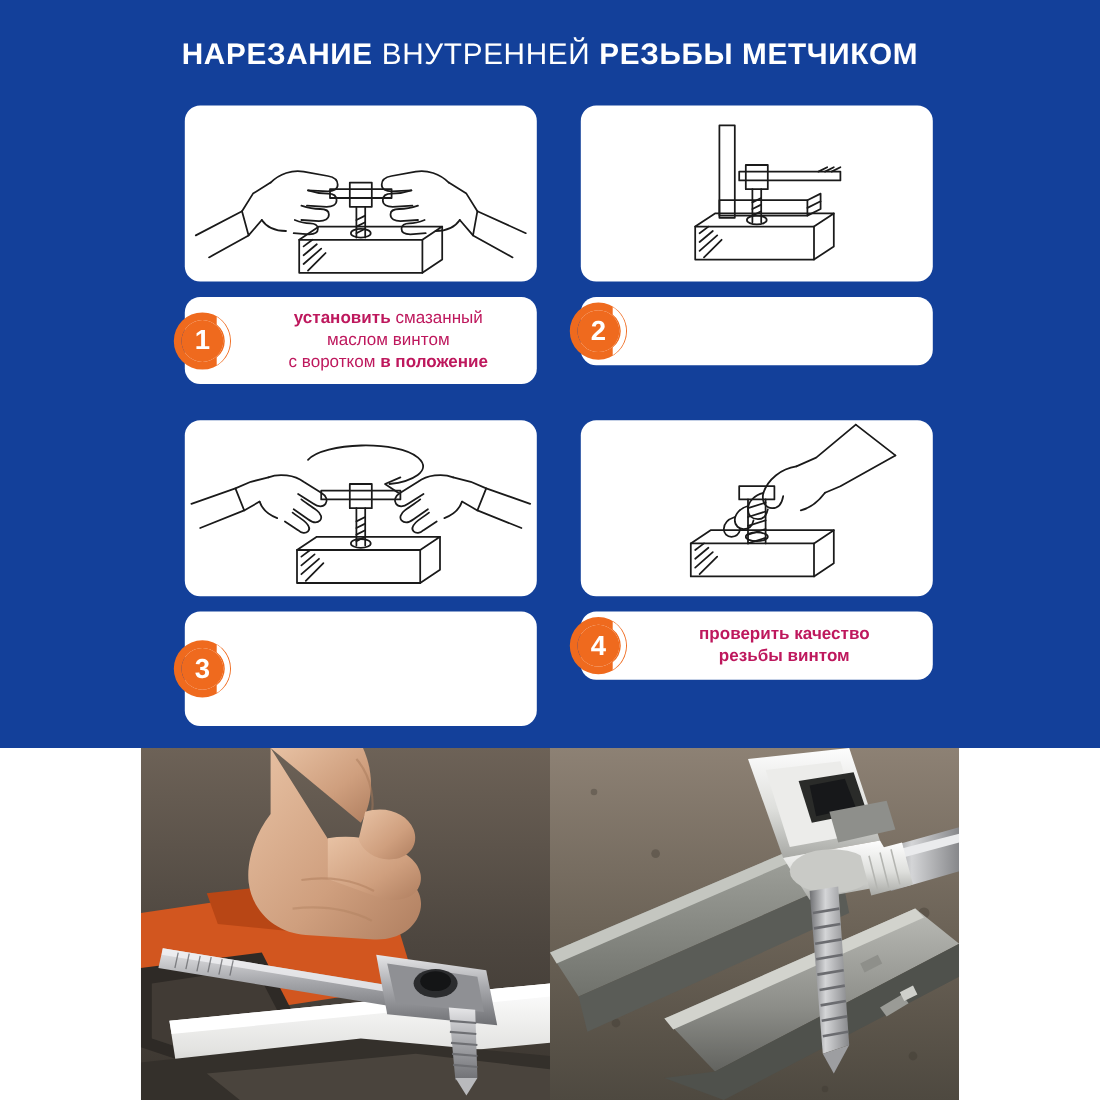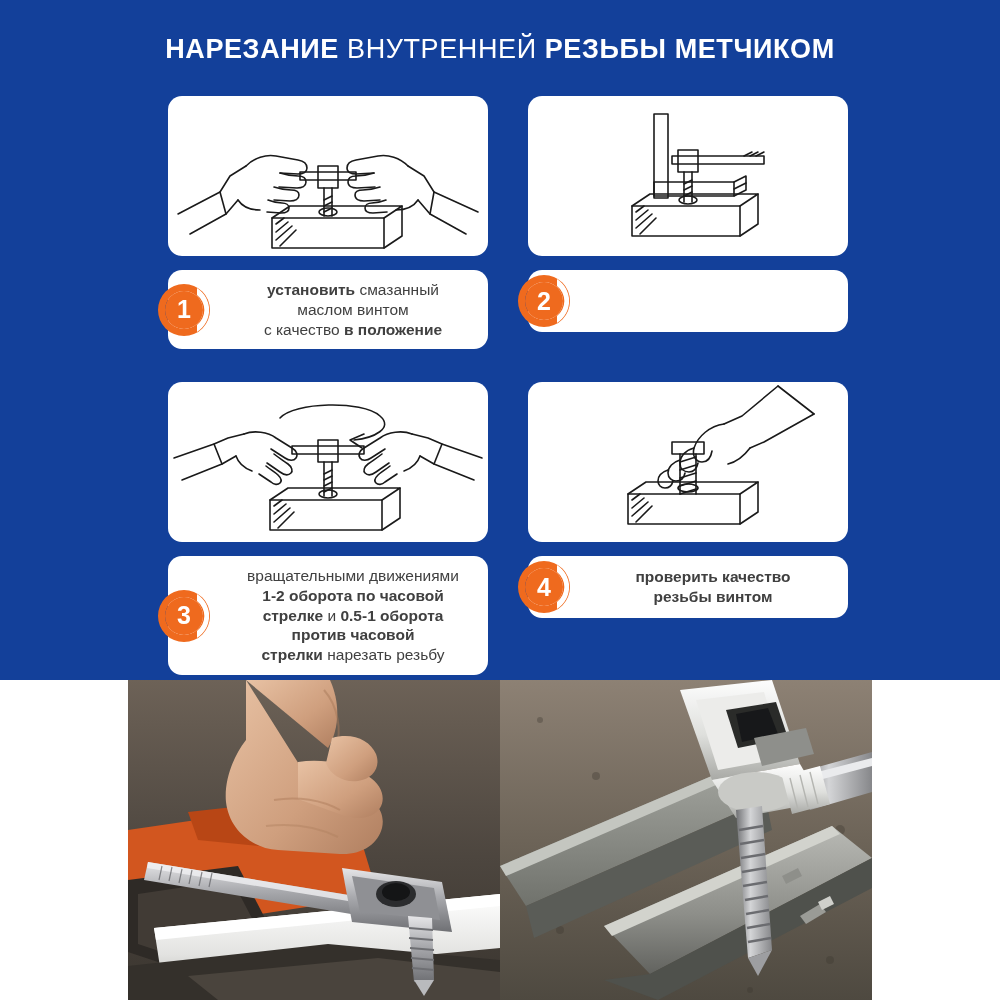--- a/index.html
+++ b/index.html
@@ -104,21 +104,21 @@
     align-items: center;
     justify-content: center;
     color: #ffffff;
     font-size: 25px;
     font-weight: bold;
   }
 
   .cap-text {
     width: 100%;
     text-align: center;
-    color: #404040;
+    color: #be185d;
     font-size: 15.5px;
     line-height: 1.28;
   }
   .cap-text .b { font-weight: bold; }
   .cap-text .n { font-weight: normal; }
 
   
   .photos {
     position: absolute;
     left: 0;
@@ -196,21 +196,21 @@
             <svg class="ring" width="56" height="56" viewBox="0 0 56 56">
               <path d="M28 2 a26 26 0 1 0 0 52 a26 26 0 1 0 0 -52 Z M28 9 a19 19 0 1 1 0 38 a19 19 0 1 1 0 -38 Z" fill="#ef6a1e" fill-rule="evenodd"></path>
               <circle cx="28" cy="28" r="19" fill="#ef6a1e"></circle>
               <path d="M41 6 A26 26 0 0 1 41 50 L41 43 A19 19 0 0 0 41 13 Z" fill="#ffffff"></path>
             </svg>
             <span class="num">1</span>
           </div>
           <div class="cap-text">
             <span class="b">установить </span><span class="n">смазанный</span><br>
             <span class="n">маслом винтом</span><br>
-            <span class="n">с качество </span><span class="b">в положение</span>
+            <span class="n">с воротком </span><span class="b">в положение</span>
           </div>
         </div>
       </div>
 
       <div class="cell cell-2">
         <div class="illus">
           <svg width="320" height="160" viewBox="0 0 320 160" fill="none" stroke="#1a1a1a" stroke-width="1.6" stroke-linecap="round" stroke-linejoin="round">
 
             <path d="M126 18 L140 18 L140 102 L126 102 Z"></path>
 
@@ -285,27 +285,20 @@
           </svg>
         </div>
         <div class="caption">
           <div class="badge">
             <svg class="ring" width="56" height="56" viewBox="0 0 56 56">
               <circle cx="28" cy="28" r="19" fill="#ef6a1e"></circle>
               <path d="M28 2 a26 26 0 1 0 0 52 a26 26 0 1 0 0 -52 Z M28 9 a19 19 0 1 1 0 38 a19 19 0 1 1 0 -38 Z" fill="#ef6a1e" fill-rule="evenodd"></path>
               <path d="M41 6 A26 26 0 0 1 41 50 L41 43 A19 19 0 0 0 41 13 Z" fill="#ffffff"></path>
             </svg>
             <span class="num">3</span>
-          </div>
-          <div class="cap-text">
-            <span class="n">вращательными движениями</span><br>
-            <span class="b">1-2 оборота по часовой</span><br>
-            <span class="b">стрелке </span><span class="n">и </span><span class="b">0.5-1 оборота</span><br>
-            <span class="b">против часовой</span><br>
-            <span class="b">стрелки </span><span class="n">нарезать резьбу</span>
           </div>
         </div>
       </div>
 
       <div class="cell cell-4">
         <div class="illus">
           <svg width="320" height="160" viewBox="0 0 320 160" fill="none" stroke="#1a1a1a" stroke-width="1.6" stroke-linecap="round" stroke-linejoin="round">
 
             <path d="M250 4 L214 34 L196 42"></path>
             <path d="M286 32 L236 60 L222 66"></path>

